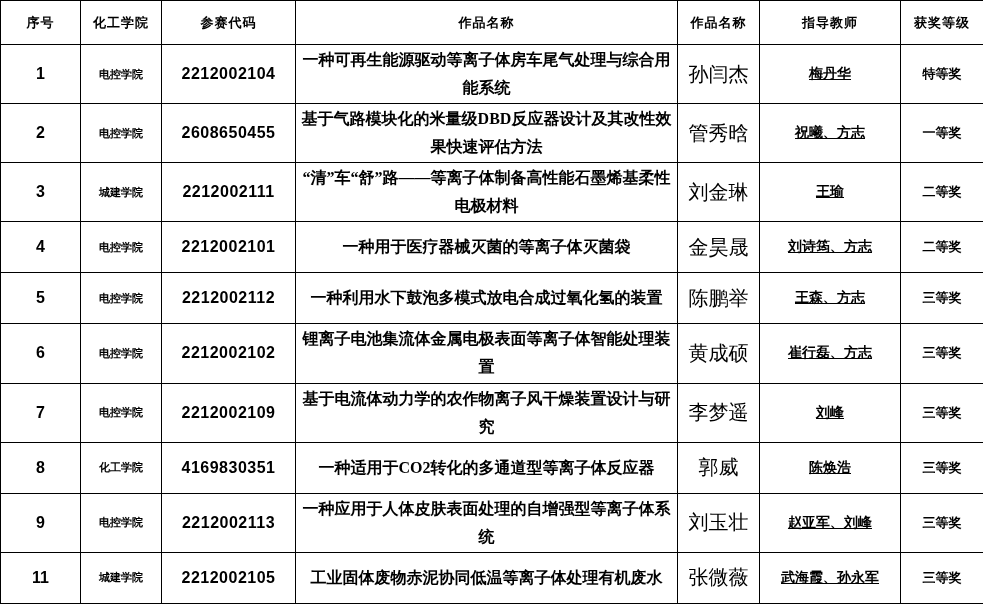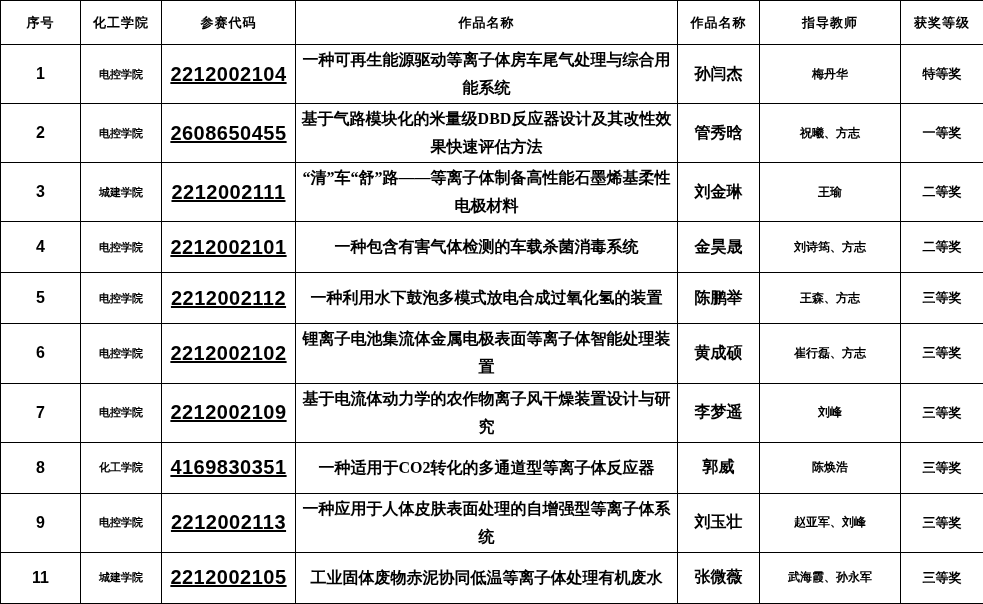--- a/index.html
+++ b/index.html
@@ -51,37 +51,37 @@
     font-weight: 700;
     font-size: 16px;
   }
   td.unit {
     font-weight: 700;
     font-size: 11px;
   }
   td.code {
     font-family: "Liberation Sans", sans-serif;
     font-weight: 700;
-    font-size: 20px;
+    font-size: 16px;
     letter-spacing: 0.5px;
-    text-decoration: underline;
   }
   td.title {
     font-weight: 700;
     font-size: 16px;
     line-height: 1.75;
     padding: 1px 8px;
   }
   td.captain {
-    font-weight: 700;
-    font-size: 16px;
+    font-weight: 400;
+    font-size: 20px;
   }
   td.advisor {
     font-weight: 700;
-    font-size: 12px;
+    font-size: 14px;
+    text-decoration: underline;
   }
   td.award {
     font-weight: 700;
     font-size: 13px;
   }
 </style>
 </head>
 <body>
 
 <table class="award-table">
@@ -130,21 +130,21 @@
         <td class="code">2212002111</td>
         <td class="title">“清”车“舒”路——等离子体制备高性能石墨烯基柔性电极材料</td>
         <td class="captain">刘金琳</td>
         <td class="advisor">王瑜</td>
         <td class="award">二等奖</td>
       </tr>
       <tr>
         <td class="no">4</td>
         <td class="unit">电控学院</td>
         <td class="code">2212002101</td>
-        <td class="title">一种包含有害气体检测的车载杀菌消毒系统</td>
+        <td class="title">一种用于医疗器械灭菌的等离子体灭菌袋</td>
         <td class="captain">金昊晟</td>
         <td class="advisor">刘诗筠、方志</td>
         <td class="award">二等奖</td>
       </tr>
       <tr>
         <td class="no">5</td>
         <td class="unit">电控学院</td>
         <td class="code">2212002112</td>
         <td class="title">一种利用水下鼓泡多模式放电合成过氧化氢的装置</td>
         <td class="captain">陈鹏举</td>

